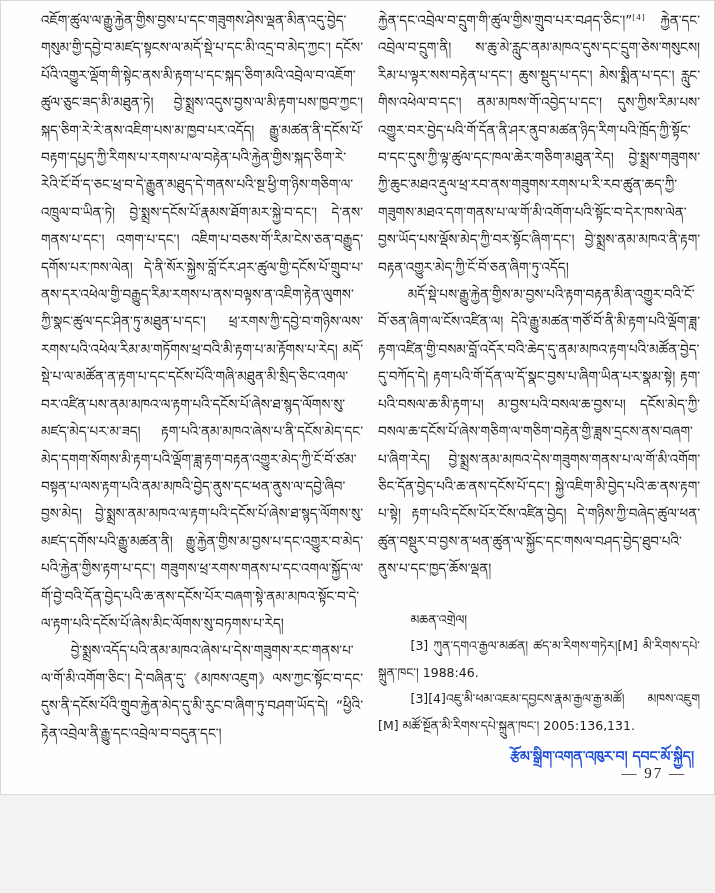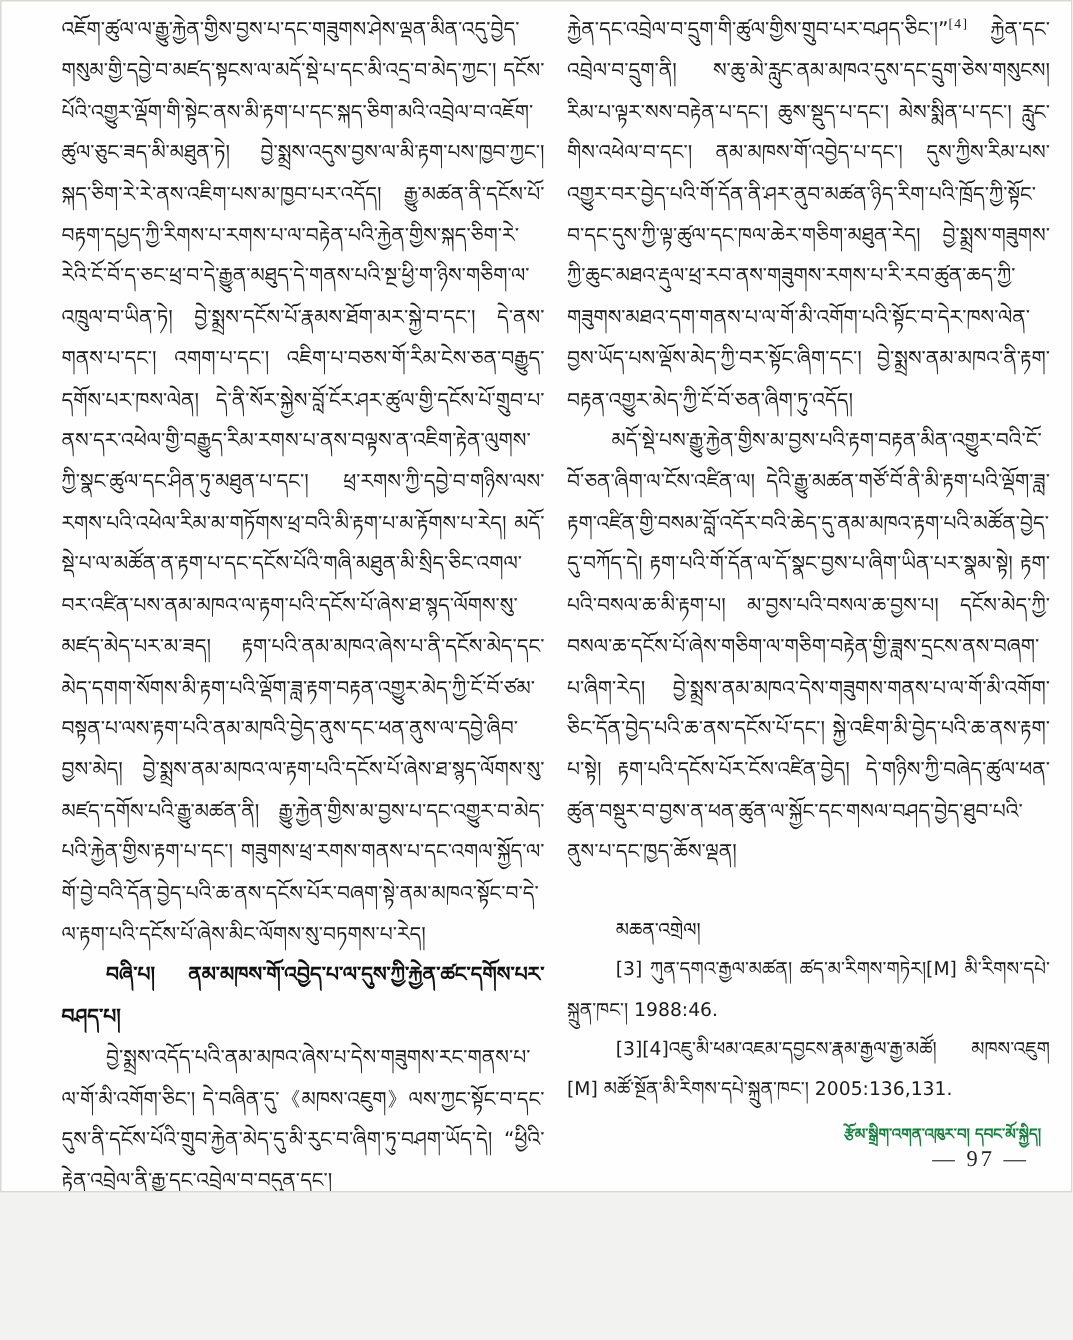--- a/index.html
+++ b/index.html
@@ -57,44 +57,43 @@
     font-size: 12.5px;
     color: #111;
   }
   .ref-entry {
     text-indent: 2.6em;
     text-align: justify;
   }
   .footer-editor {
     margin-top: 4px;
     font-weight: bold;
-    font-size: 10px;
+    font-size: 14px;
     text-align: right;
     padding-right: 6px;
-    color: #15803d;
+    color: #1d4ed8;
   }
   .page-number {
     position: absolute;
     bottom: 12px; right: 28px;
     font-family: "Liberation Serif", serif;
     font-size: 15px;
     letter-spacing: 2px;
     color: #222;
   }
 </style>
 </head>
 <body>
 
 <div class="sheet">
 
   <div class="columns">
 
     <div class="col">
       <div class="para cont">འཇོག་ཚུལ་ལ་རྒྱུ་རྐྱེན་གྱིས་བྱས་པ་དང་གཟུགས་ཤེས་ལྡན་མིན་འདུ་བྱེད་གསུམ་གྱི་དབྱེ་བ་མཛད་སྟངས་ལ་མདོ་སྡེ་པ་དང་མི་འདྲ་བ་མེད་ཀྱང་།  དངོས་པོའི་འགྱུར་ལྡོག་གི་སྟེང་ནས་མི་རྟག་པ་དང་སྐད་ཅིག་མའི་འབྲེལ་བ་འཇོག་ཚུལ་ཅུང་ཟད་མི་མཐུན་ཏེ། བྱེ་སྨྲས་འདུས་བྱས་ལ་མི་རྟག་པས་ཁྱབ་ཀྱང་། སྐད་ཅིག་རེ་རེ་ནས་འཇིག་པས་མ་ཁྱབ་པར་འདོད།  རྒྱུ་མཚན་ནི་དངོས་པོ་བརྟག་དཔྱད་ཀྱི་རིགས་པ་རགས་པ་ལ་བརྟེན་པའི་རྐྱེན་གྱིས་སྐད་ཅིག་རེ་རེའི་ངོ་བོ་ད་ཅང་ཕྲ་བ་དེ་རྒྱུན་མཐུད་དེ་གནས་པའི་སྔ་ཕྱི་ག་ཉིས་གཅིག་ལ་འཁྲུལ་བ་ཡིན་ཏེ། བྱེ་སྨྲས་དངོས་པོ་རྣམས་ཐོག་མར་སྐྱེ་བ་དང་། དེ་ནས་གནས་པ་དང་། འགག་པ་དང་།  འཇིག་པ་བཅས་གོ་རིམ་ངེས་ཅན་བརྒྱུད་དགོས་པར་ཁས་ལེན། དེ་ནི་སོར་སྐྱེས་བློ་ངོར་ཤར་ཚུལ་གྱི་དངོས་པོ་གྲུབ་པ་ནས་དར་འཕེལ་གྱི་བརྒྱུད་རིམ་རགས་པ་ནས་བལྟས་ན་འཇིག་རྟེན་ལུགས་ཀྱི་སྣང་ཚུལ་དང་ཤིན་ཏུ་མཐུན་པ་དང་།  ཕྲ་རགས་ཀྱི་དབྱེ་བ་གཉིས་ལས་རགས་པའི་འཕེལ་རིམ་མ་གཏོགས་ཕྲ་བའི་མི་རྟག་པ་མ་རྟོགས་པ་རེད། མདོ་སྡེ་པ་ལ་མཚོན་ན་རྟག་པ་དང་དངོས་པོའི་གཞི་མཐུན་མི་སྲིད་ཅིང་འགལ་བར་འཛིན་པས་ནམ་མཁའ་ལ་རྟག་པའི་དངོས་པོ་ཞེས་ཐ་སྙད་ལོགས་སུ་མཛད་མེད་པར་མ་ཟད།  རྟག་པའི་ནམ་མཁའ་ཞེས་པ་ནི་དངོས་མེད་དང་མེད་དགག་སོགས་མི་རྟག་པའི་ལྡོག་ཟླ་རྟག་བརྟན་འགྱུར་མེད་ཀྱི་ངོ་བོ་ཙམ་བསྟན་པ་ལས་རྟག་པའི་ནམ་མཁའི་བྱེད་ནུས་དང་ཕན་ནུས་ལ་དབྱེ་ཞིབ་བྱས་མེད། བྱེ་སྨྲས་ནམ་མཁའ་ལ་རྟག་པའི་དངོས་པོ་ཞེས་ཐ་སྙད་ལོགས་སུ་མཛད་དགོས་པའི་རྒྱུ་མཚན་ནི།  རྒྱུ་རྐྱེན་གྱིས་མ་བྱས་པ་དང་འགྱུར་བ་མེད་པའི་རྐྱེན་གྱིས་རྟག་པ་དང་། གཟུགས་ཕྲ་རགས་གནས་པ་དང་འགལ་སྐྱོད་ལ་གོ་བྱེ་བའི་དོན་བྱེད་པའི་ཆ་ནས་དངོས་པོར་བཞག་སྟེ་ནམ་མཁའ་སྟོང་བ་དེ་ལ་རྟག་པའི་དངོས་པོ་ཞེས་མིང་ལོགས་སུ་བཏགས་པ་རེད།</div>
-      <div class="heading">བཞི་པ། ནམ་མཁས་གོ་འབྱེད་པ་ལ་དུས་ཀྱི་རྐྱེན་ཚང་དགོས་པར་བཤད་པ།</div>
       <div class="para indent">བྱེ་སྨྲས་འདོད་པའི་ནམ་མཁའ་ཞེས་པ་དེས་གཟུགས་རང་གནས་པ་ལ་གོ་མི་འགོག་ཅིང་།  དེ་བཞིན་དུ་《མཁས་འཇུག》ལས་ཀྱང་སྟོང་བ་དང་དུས་ནི་དངོས་པོའི་གྲུབ་རྐྱེན་མེད་དུ་མི་རུང་བ་ཞིག་ཏུ་བཤག་ཡོད་དེ། “ཕྱིའི་རྟེན་འབྲེལ་ནི་རྒྱུ་དང་འབྲེལ་བ་བདུན་དང་།</div>
     </div>
 
     <div class="col">
       <div class="para cont">
         <span>རྐྱེན་དང་འབྲེལ་བ་དྲུག་གི་ཚུལ་གྱིས་གྲུབ་པར་བཤད་ཅིང་།”</span><sup class="cite">[4]</sup><span> རྐྱེན་དང་འབྲེལ་བ་དྲུག་ནི།  ས་ཆུ་མེ་རླུང་ནམ་མཁའ་དུས་དང་དྲུག་ཅེས་གསུངས། རིམ་པ་ལྟར་སས་བརྟེན་པ་དང་། ཆུས་སྡུད་པ་དང་། མེས་སྨིན་པ་དང་།  རླུང་གིས་འཕེལ་བ་དང་།  ནམ་མཁས་གོ་འབྱེད་པ་དང་། དུས་ཀྱིས་རིམ་པས་འགྱུར་བར་བྱེད་པའི་གོ་དོན་ནི་ཤར་ནུབ་མཚན་ཉིད་རིག་པའི་ཁྲོད་ཀྱི་སྟོང་བ་དང་དུས་ཀྱི་ལྟ་ཚུལ་དང་ཁལ་ཆེར་གཅིག་མཐུན་རེད།  བྱེ་སྨྲས་གཟུགས་ཀྱི་ཆུང་མཐའ་རྡུལ་ཕྲ་རབ་ནས་གཟུགས་རགས་པ་རི་རབ་ཚུན་ཆད་ཀྱི་གཟུགས་མཐའ་དག་གནས་པ་ལ་གོ་མི་འགོག་པའི་སྟོང་བ་དེར་ཁས་ལེན་བྱས་ཡོད་པས་ལྡོས་མེད་ཀྱི་བར་སྟོང་ཞིག་དང་།  བྱེ་སྨྲས་ནམ་མཁའ་ནི་རྟག་བརྟན་འགྱུར་མེད་ཀྱི་ངོ་བོ་ཅན་ཞིག་ཏུ་འདོད།</span>
       </div>
       <div class="para indent">མདོ་སྡེ་པས་རྒྱུ་རྐྱེན་གྱིས་མ་བྱས་པའི་རྟག་བརྟན་མིན་འགྱུར་བའི་ངོ་བོ་ཅན་ཞིག་ལ་ངོས་འཛིན་ལ།  དེའི་རྒྱུ་མཚན་གཙོ་བོ་ནི་མི་རྟག་པའི་ལྡོག་ཟླ་རྟག་འཛིན་གྱི་བསམ་བློ་འདོར་བའི་ཆེད་དུ་ནམ་མཁའ་རྟག་པའི་མཚོན་བྱེད་དུ་བཀོད་དེ།  རྟག་པའི་གོ་དོན་ལ་དོ་སྣང་བྱས་པ་ཞིག་ཡིན་པར་སྣམ་སྟེ། རྟག་པའི་བསལ་ཆ་མི་རྟག་པ། མ་བྱས་པའི་བསལ་ཆ་བྱས་པ།  དངོས་མེད་ཀྱི་བསལ་ཆ་དངོས་པོ་ཞེས་གཅིག་ལ་གཅིག་བརྟེན་གྱི་ཟླས་དྲངས་ནས་བཞག་པ་ཞིག་རེད། བྱེ་སྨྲས་ནམ་མཁའ་དེས་གཟུགས་གནས་པ་ལ་གོ་མི་འགོག་ཅིང་དོན་བྱེད་པའི་ཆ་ནས་དངོས་པོ་དང་།  སྐྱེ་འཇིག་མི་བྱེད་པའི་ཆ་ནས་རྟག་པ་སྟེ།  རྟག་པའི་དངོས་པོར་ངོས་འཛིན་བྱེད།  དེ་གཉིས་ཀྱི་བཞེད་ཚུལ་ཕན་ཚུན་བསྡུར་བ་བྱས་ན་ཕན་ཚུན་ལ་སྐྱོང་དང་གསལ་བཤད་བྱེད་ཐུབ་པའི་ནུས་པ་དང་ཁྱད་ཆོས་ལྡན།</div>
 
       <div class="refs">

